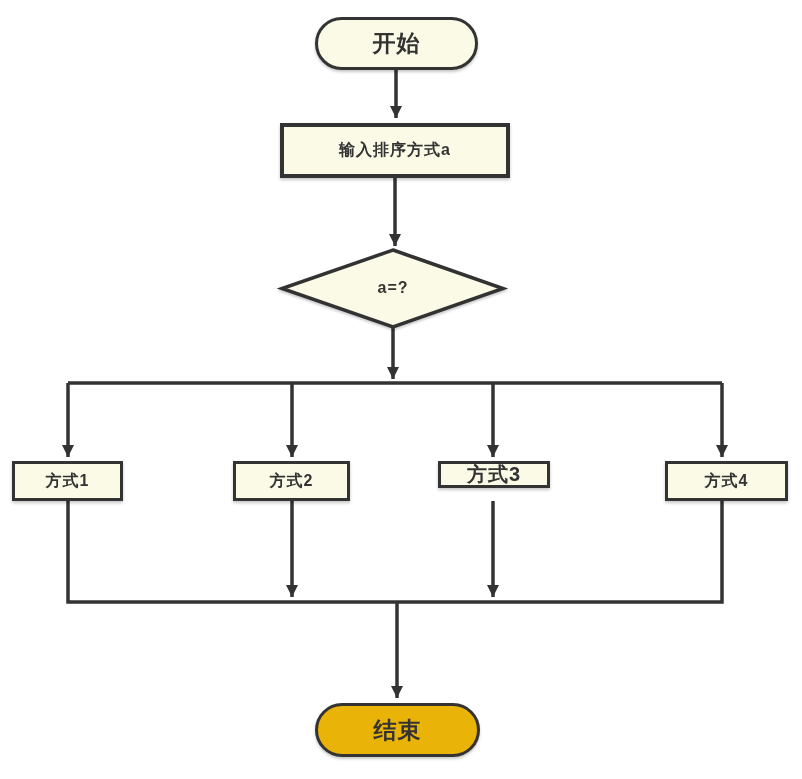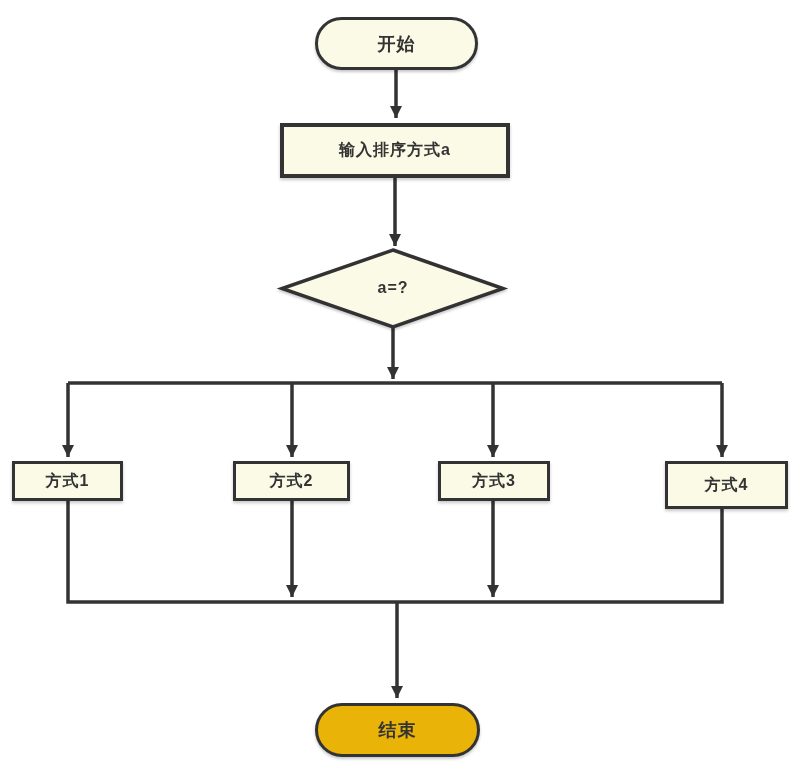--- a/index.html
+++ b/index.html
@@ -5,30 +5,30 @@
   html,body { margin:0; padding:0; background:#ffffff; }
   body { font-family:"Liberation Sans","DejaVu Sans",sans-serif; }
   .canvas {
     position:relative; width:802px; height:779px; background:#ffffff; overflow:hidden;
   }
   .edges { position:absolute; left:0; top:0; width:802px; height:779px; }
   .node {
     position:absolute; box-sizing:border-box;
     display:flex; align-items:center; justify-content:center;
     background:#FAFAE6; border:3px solid #333333;
-    color:#333333; font-weight:bold; font-size:18px; letter-spacing:1px;
+    color:#333333; font-weight:bold; font-size:23px; letter-spacing:1px;
     box-shadow:0 2px 3px rgba(0,0,0,0.22);
   }
   .stadium { border-radius:28px; }
   #n-start { left:315px; top:17px;  width:163px; height:53px; }
   #n-input { left:280px; top:123px; width:230px; height:55px; border-width:4px; font-size:16px; }
   #n-m1 { left:12px;  top:461px; width:111px; height:40px; font-size:16px; }
   #n-m2 { left:233px; top:461px; width:117px; height:40px; font-size:16px;text-align:center; }
-  #n-m3 { left:438px; top:461px; width:112px; height:40px; font-size:16px; }
-  #n-m4 { left:665px; top:461px; width:123px; height:48px; font-size:16px; }
+  #n-m3 { left:438px; top:461px; width:112px; height:27px; font-size:20px; }
+  #n-m4 { left:665px; top:461px; width:123px; height:40px; font-size:16px; }
   #n-end { left:315px; top:703px; width:165px; height:54px; background:#eab308; }
   .diamond-label {
     position:absolute; left:333px; top:274px; width:120px; height:28px;
     display:flex; align-items:center; justify-content:center;
     color:#333333; font-weight:bold; font-size:16px; letter-spacing:1px;
   }
 </style>
 </head>
 <body>
 

